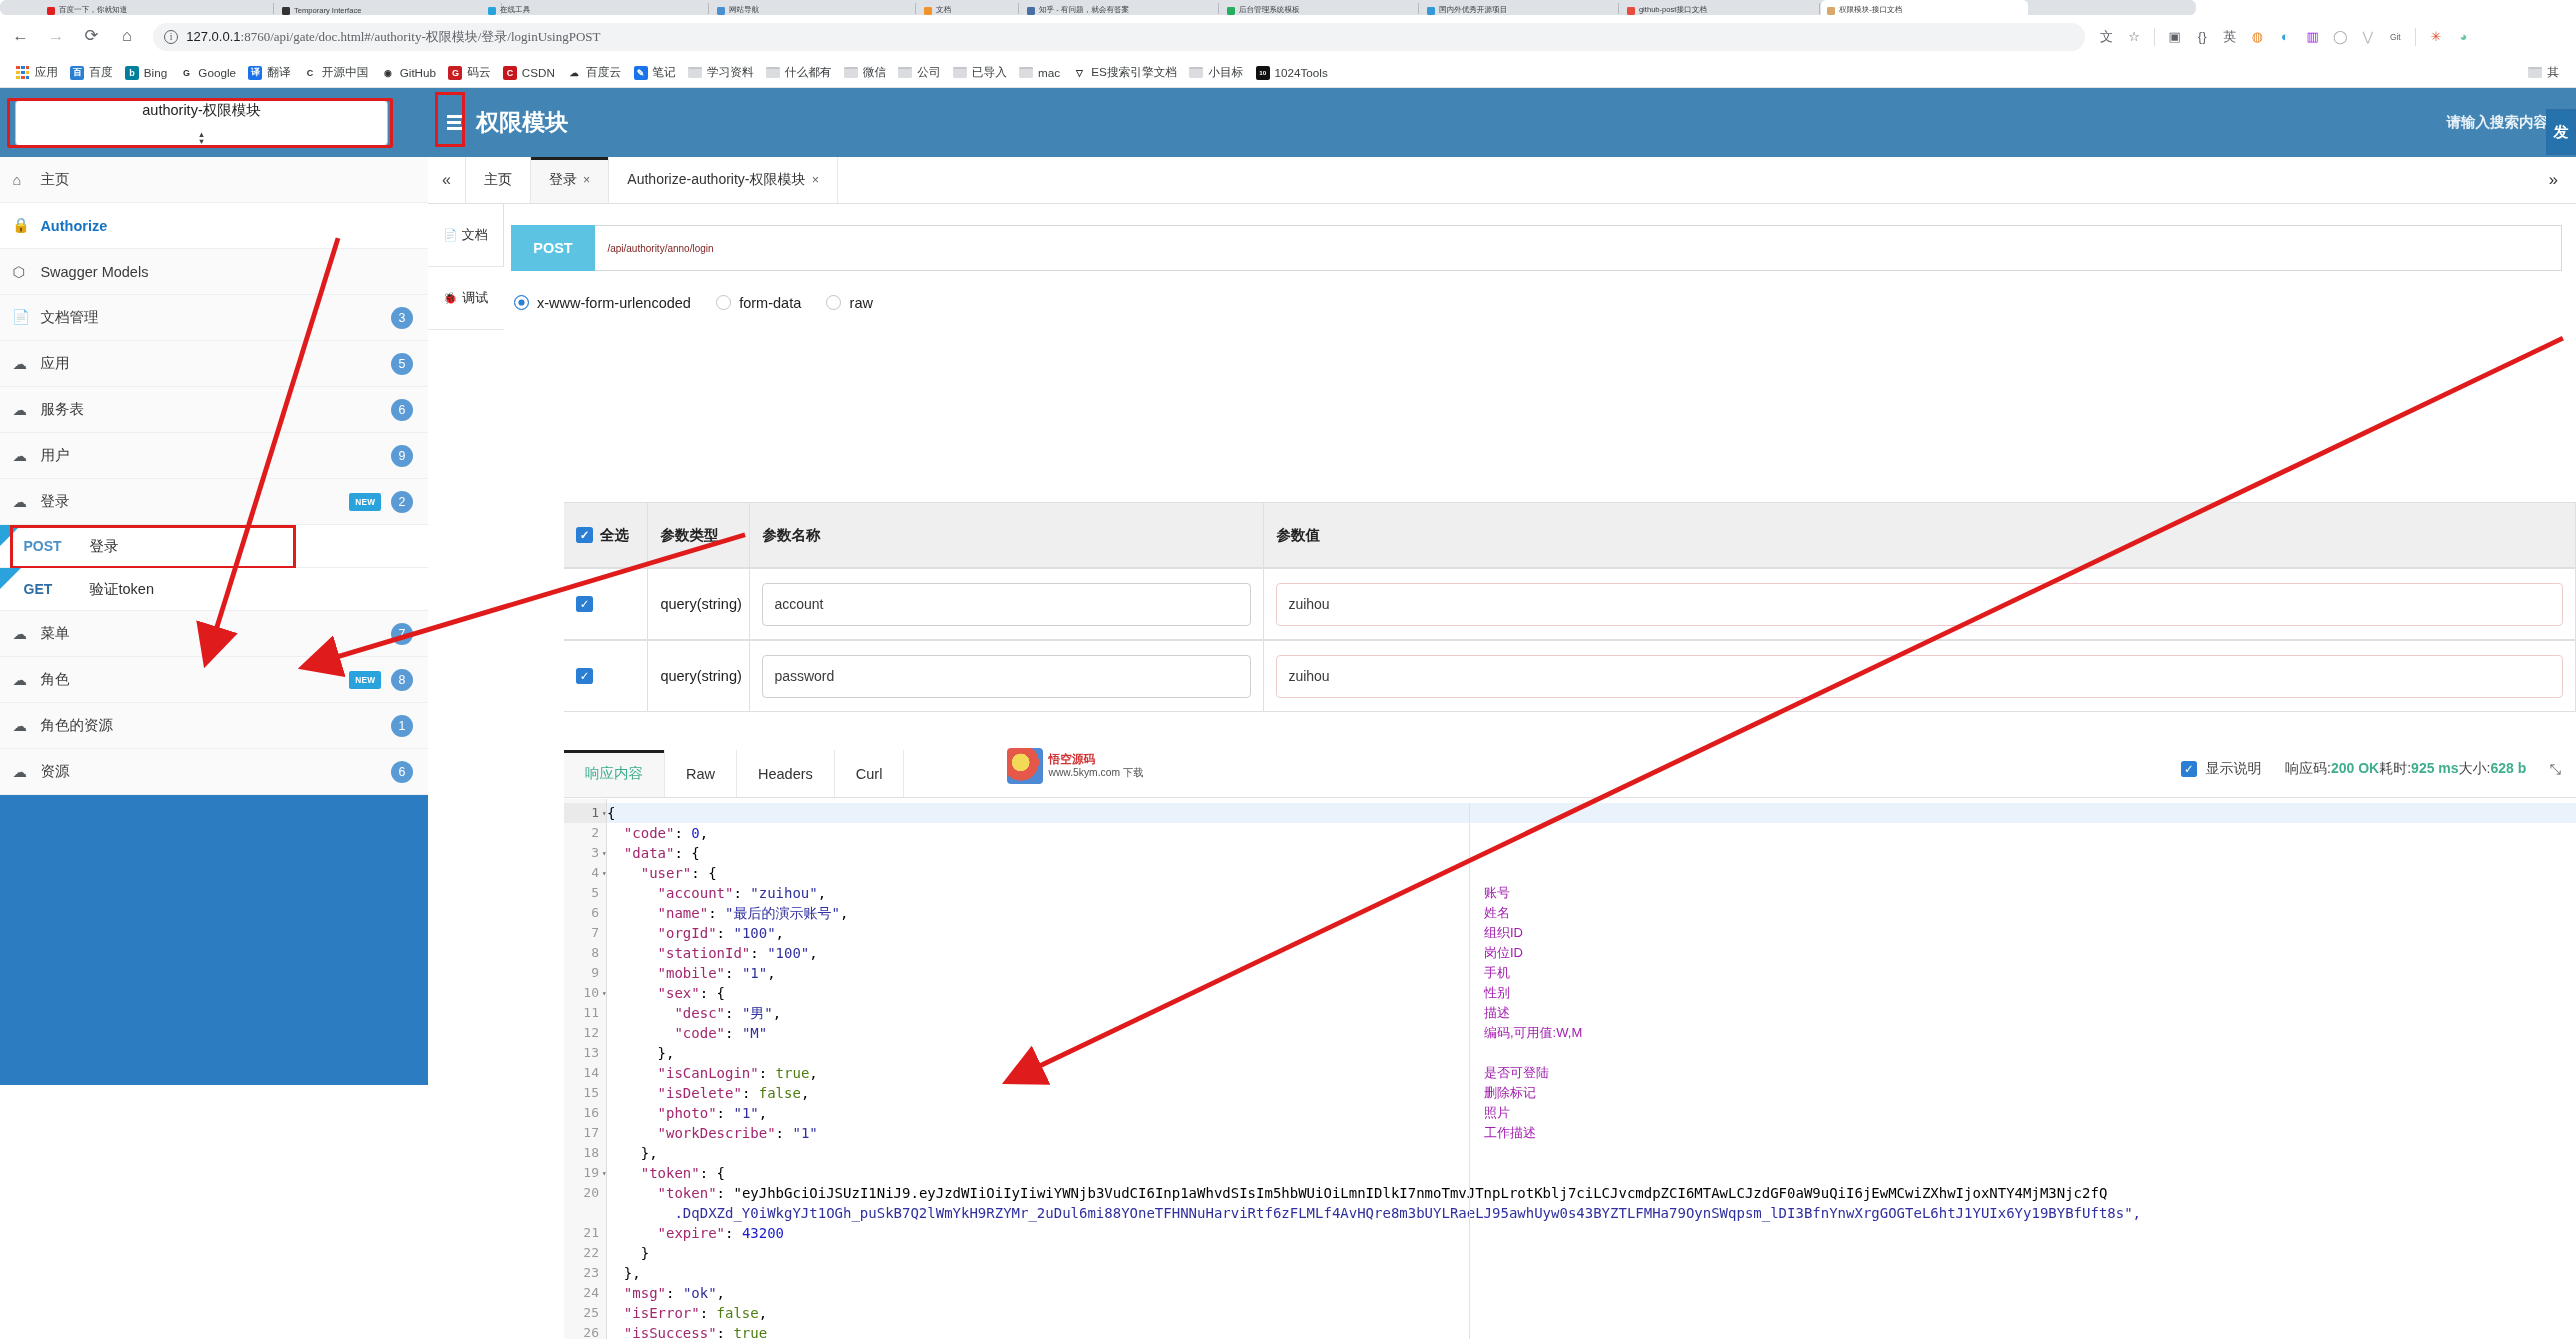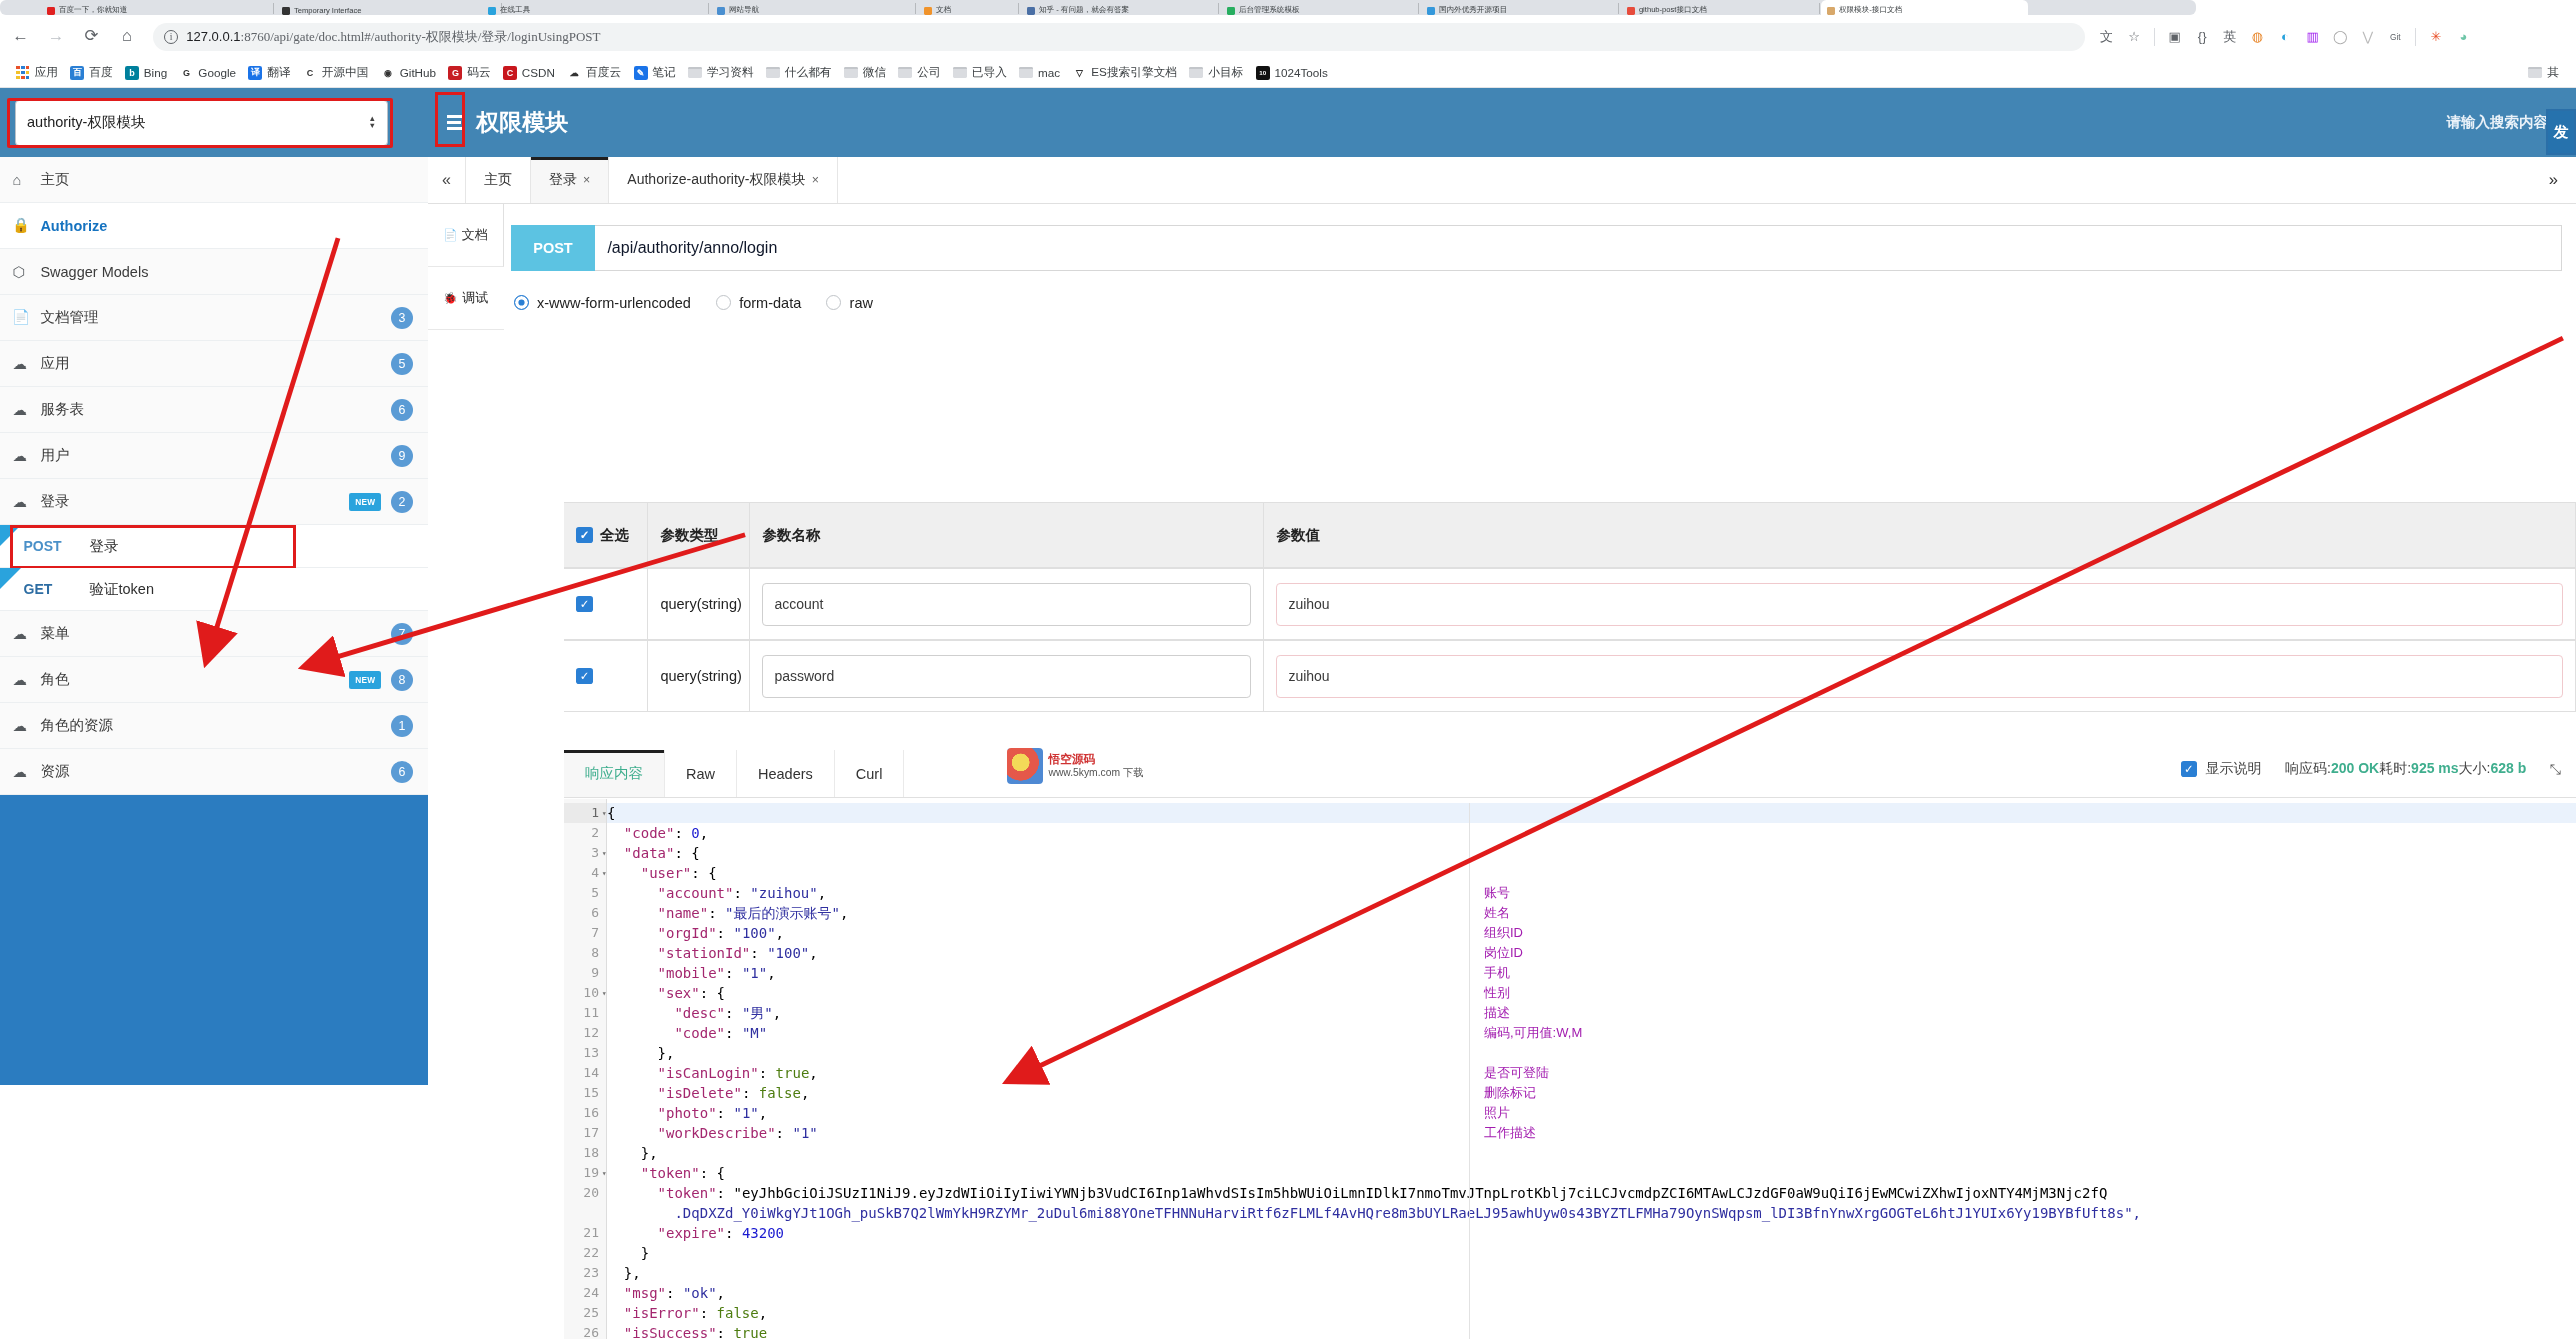--- a/index.html
+++ b/index.html
@@ -82,20 +82,21 @@
 
   
   #sidebar { position: absolute; left: 0; top: 0; width: 428px; height: 1251px; background: #fff; }
   #sidebar-head {
     height: 69px; background: #4285b4; display: flex; align-items: center; padding: 0 15px;
   }
   #module-select {
     width: 373px; height: 46px; background: #fff; border: 0.7px solid #b9c0c7; border-radius: 4.1px;
     display: flex; align-items: center; padding: 0 11px; font-size: 14.5px; color: #222;
     justify-content: space-between;
+    flex-direction: column;
   }
   #module-select .spin { display: flex; flex-direction: column; gap: 1.4px; font-size: 7.6px; color: #444; line-height: 5.5px; }
   #select-highlight {
     position: absolute; left: 7px; top: 9.7px; width: 386px; height: 50px;
     border: 3.4px solid #e01b1b; border-radius: 2.1px; pointer-events: none;
   }
   #sidebar-list { background: #fff; }
   .side-row {
     height: 46px; display: flex; align-items: center; padding: 0 15px 0 12.4px;
     border-bottom: 0.7px solid #eceff1; position: relative; font-size: 14.5px; color: #3b3b3b;
@@ -179,21 +180,21 @@
 
   
   #request-panel { position: absolute; left: 504px; top: 116px; right: 0; height: 248px; background: #fff; padding: 21px 0 0 0; }
   #url-row { display: flex; align-items: stretch; height: 46px; margin: 0 14px 0 7px; }
   #method-chip {
     width: 84px; background: #5cc3e2; color: #fff; font-size: 14.5px; font-weight: bold;
     display: flex; align-items: center; justify-content: center;
   }
   #url-input {
     flex: 1; border: 0.7px solid #d7d7d7; border-left: none; display: flex; align-items: center;
-    padding: 0 12.4px; font-size: 16px; color: #0f172a;
+    padding: 0 12.4px; font-size: 10px; color: #7f1d1d;
   }
   #send-btn {
     position: absolute; right: 0; top: 21px; width: 30px; height: 46px; background: #2672ad;
     border: 2.1px solid #2a6fa8; color: #fff; font-size: 15px; font-weight: bold;
     display: flex; align-items: center; justify-content: center;
   }
   #body-type-row { display: flex; align-items: center; gap: 25px; padding: 23.5px 0 0 9.7px; }
   .radio-item { display: flex; align-items: center; gap: 8.3px; font-size: 14.5px; color: #222; }
   .radio-dot { width: 15px; height: 15px; border-radius: 50%; border: 1.4px solid #c0c4c8; background: #fff; flex: none; }
   .radio-dot.on { border-color: #2a7fd4; background: #2a7fd4; box-shadow: inset 0 0 0 3.4px #fff; }

